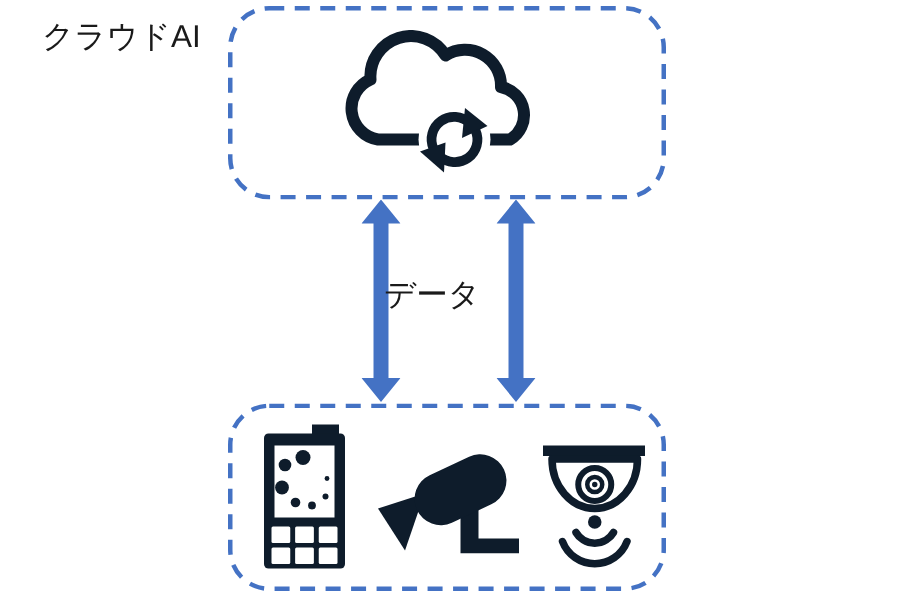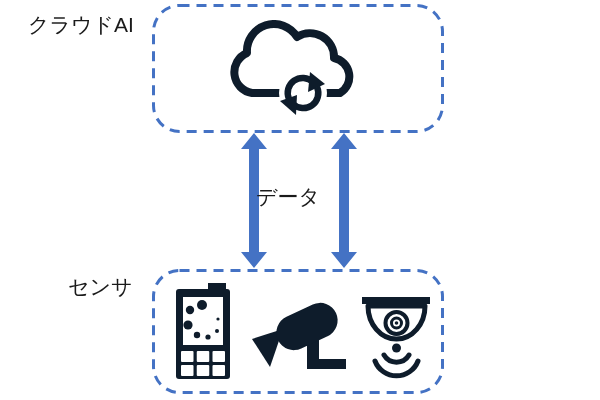--- a/index.html
+++ b/index.html
@@ -55,21 +55,20 @@
 
   <svg id="arrow-left" width="26" height="135" viewBox="0 0 26 135">
     <polygon points="13,0 26,16 18,16 18,119 26,119 13,135 0,119 8,119 8,16 0,16" fill="var(--accent)"></polygon>
   </svg>
   <svg id="arrow-right" width="26" height="135" viewBox="0 0 26 135">
     <polygon points="13,0 26,16 18,16 18,119 26,119 13,135 0,119 8,119 8,16 0,16" fill="var(--accent)"></polygon>
   </svg>
 
   <div class="lbl" id="lbl-data">データ</div>
 
-  <div class="lbl" id="lbl-sensor">センサ</div>
 
   <svg id="box-bottom" width="292" height="125" viewBox="0 0 292 125">
     <rect x="1.5" y="1.5" width="289" height="122" rx="26" fill="none" stroke="var(--accent)" stroke-width="3" stroke-dasharray="10 7"></rect>
   </svg>
 
   <svg id="phone-icon" width="58" height="100" viewBox="0 0 58 100">
     <rect x="34" y="2" width="18" height="9" fill="var(--ink)"></rect>
     <rect x="2" y="8" width="54" height="90" rx="3" fill="var(--ink)"></rect>
     <rect x="9" y="16" width="40" height="48" fill="#ffffff"></rect>
     <g fill="var(--ink)">

